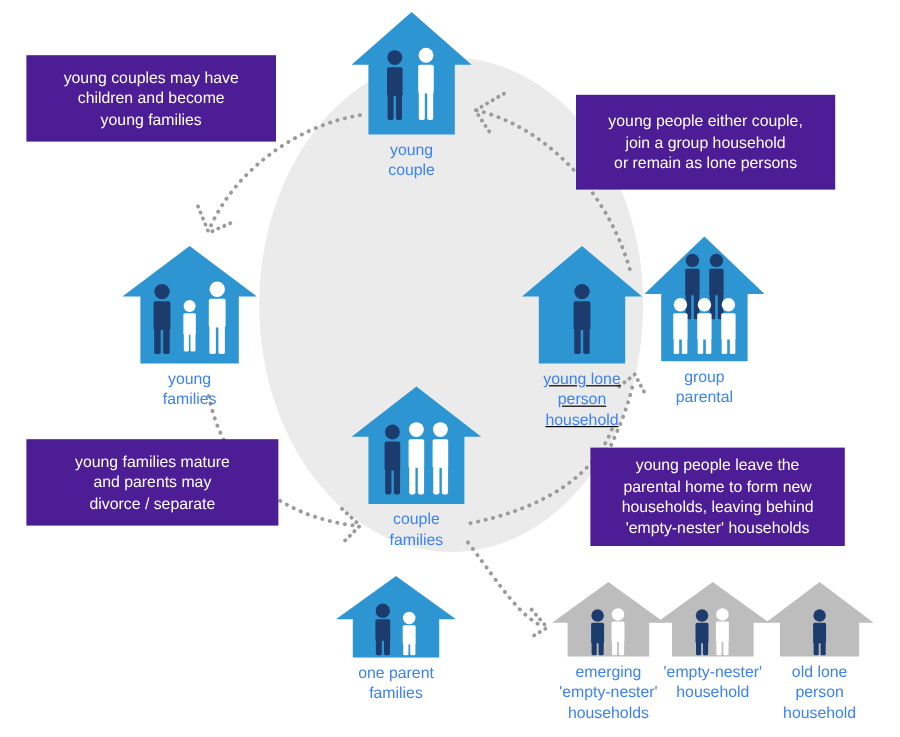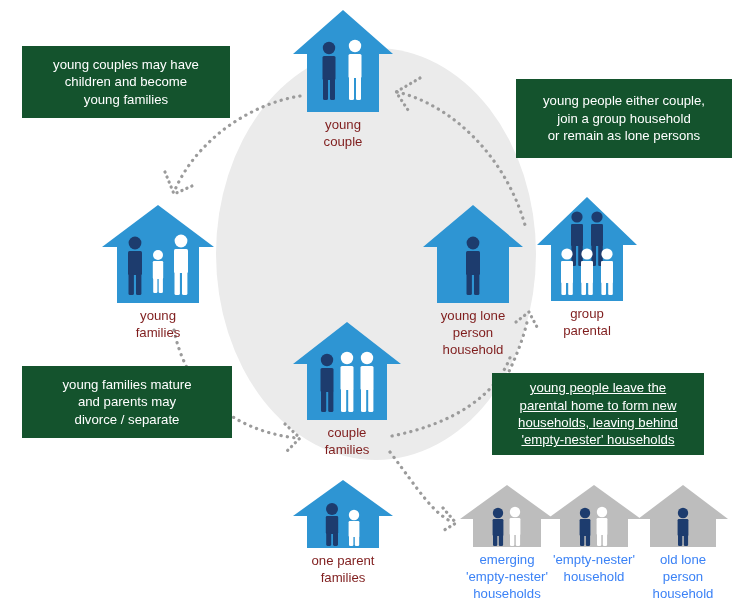--- a/index.html
+++ b/index.html
@@ -16,21 +16,21 @@
   
   .cycle-circle{
     position:absolute;
     background:#ebebeb;
     border-radius:50%;
   }
 
   
   .callout{
     position:absolute;
-    background:#14532d;
+    background:#4c1d95;
     color:#ffffff;
     font-size:13.2px;
     line-height:1.32;
     text-align:center;
     display:flex;
     align-items:center;
     justify-content:center;
     box-sizing:border-box;
     padding:6px 8px;
     white-space:pre-line;
@@ -38,21 +38,21 @@
 
   
   .node{position:absolute;}
   .house{position:relative;display:block;}
   .house svg{display:block;}
   .node-label{
     margin-top:3px;
     text-align:center;
     font-size:13.2px;
     line-height:1.28;
-    color:#7f1d1d;
+    color:#3b82f6;
     white-space:pre-line;
   }
   .node-label.grey{color:#3b82f6;}
 
   
   .seq-arrow{
     position:absolute;
     color:#8a8a8a;
     font-size:20px;
     line-height:1;
@@ -104,29 +104,29 @@
     <g>
       <path class="darr" d="M390,452 C420,492 432,512 452,522"></path>
       <path class="dhead" d="M443,508 L456,523 L441,532"></path>
     </g>
   </svg>
 
   <div class="callout" style="left:22px;top:46px;width:208px;height:72px;">young couples may have
 children and become
 young families</div>
 
-  <div class="callout" style="left:516px;top:79px;width:216px;height:79px;text-align:center;">young people either couple,
+  <div class="callout" style="left:480px;top:79px;width:216px;height:79px;text-align:center;">young people either couple,
 join a group household
 or remain as lone persons</div>
 
   <div class="callout" style="left:22px;top:366px;width:210px;height:72px;">young families mature
 and parents may
 divorce / separate</div>
 
-  <div class="callout" style="left:492px;top:373px;width:212px;height:82px;text-decoration:underline;">young people leave the
+  <div class="callout" style="left:492px;top:373px;width:212px;height:82px;">young people leave the
 parental home to form new
 households, leaving behind
 'empty-nester' households</div>
 
   <div class="node" style="left:291px;top:8px;width:104px;">
     <span class="house">
       <svg width="104" height="106" viewBox="0 0 104 106">
         <path d="M52 2 L102 46 L88 46 L88 104 L16 104 L16 46 L2 46 Z" fill="#2e95d3"></path>
 
         <g fill="#1d3c6e">
@@ -169,21 +169,21 @@
           <rect x="74" y="46" width="14" height="24" rx="1.5"></rect>
           <rect x="74.5" y="68" width="5.4" height="24" rx="1.5"></rect>
           <rect x="82" y="68" width="5.4" height="24" rx="1.5"></rect>
         </g>
       </svg>
     </span>
     <div class="node-label">young
 families</div>
   </div>
 
-  <div class="node" style="left:421px;top:203px;width:104px;">
+  <div class="node" style="left:433px;top:203px;width:104px;text-decoration:underline;">
     <span class="house">
       <svg width="104" height="102" viewBox="0 0 104 102">
         <path d="M52 2 L102 44 L88 44 L88 100 L16 100 L16 44 L2 44 Z" fill="#2e95d3"></path>
         <g fill="#1d3c6e">
           <circle cx="52" cy="40" r="6.4"></circle>
           <rect x="45" y="48" width="14" height="24" rx="1.5"></rect>
           <rect x="45.5" y="70" width="5.4" height="22" rx="1.5"></rect>
           <rect x="53" y="70" width="5.4" height="22" rx="1.5"></rect>
         </g>
       </svg>
@@ -256,21 +256,21 @@
           <rect x="69.5" y="46" width="13" height="24" rx="1.5"></rect>
           <rect x="70" y="68" width="5.2" height="24" rx="1.5"></rect>
           <rect x="77.2" y="68" width="5.2" height="24" rx="1.5"></rect>
         </g>
       </svg>
     </span>
     <div class="node-label">couple
 families</div>
   </div>
 
-  <div class="node" style="left:291px;top:478px;width:104px;">
+  <div class="node" style="left:278px;top:478px;width:104px;">
     <span class="house">
       <svg width="104" height="72" viewBox="0 0 104 72">
         <path d="M52 2 L102 38 L88 38 L88 70 L16 70 L16 38 L2 38 Z" fill="#2e95d3"></path>
         <g fill="#1d3c6e">
           <circle cx="41" cy="31" r="6"></circle>
           <rect x="34.8" y="38" width="12.4" height="18" rx="1.4"></rect>
           <rect x="35.2" y="54" width="5" height="14" rx="1.4"></rect>
           <rect x="42" y="54" width="5" height="14" rx="1.4"></rect>
         </g>
         <g fill="#ffffff">

